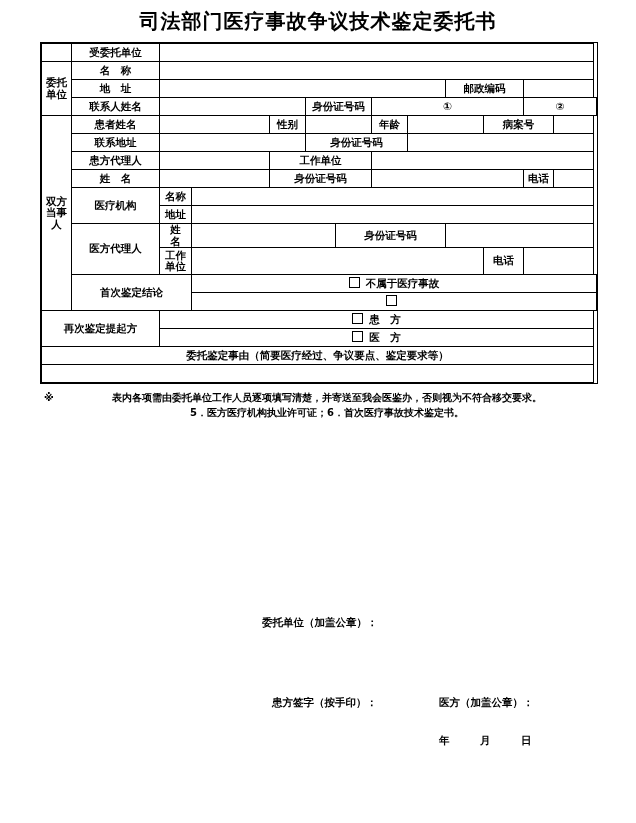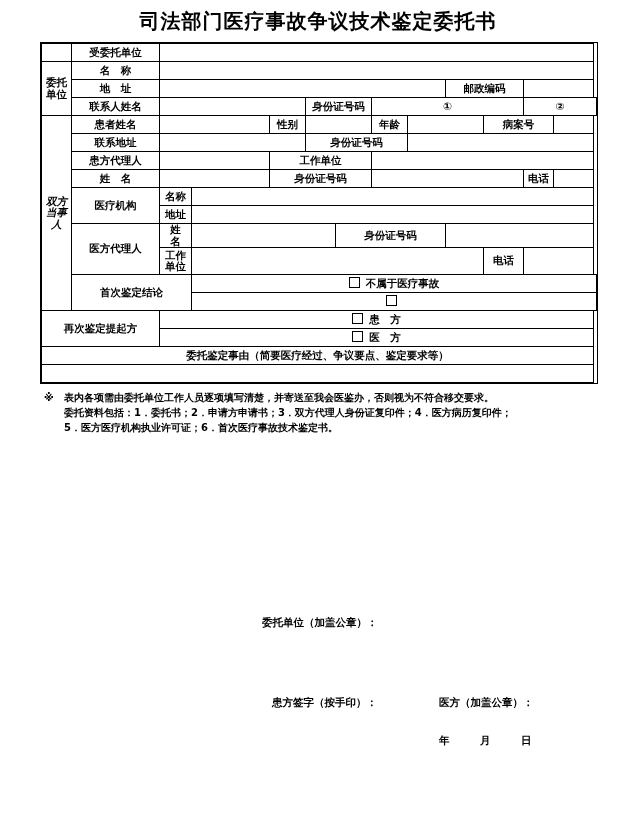--- a/index.html
+++ b/index.html
@@ -126,21 +126,22 @@
     font-weight: bold;
     line-height: 1.5;
     position: relative;
   }
   .footer .star {
     position: absolute;
     left: 0;
     top: 0;
   }
   .footer .ftext {
-    margin-left: 20px;
+    margin-left: 12px;
+    text-align: center;
   }
   .topbox-row td {
     height: 19px;
   }
 </style>
 </head>
 <body>
 
 <div class="page">
 
@@ -191,21 +192,21 @@
       <tr>
         <td colspan="2">联系人姓名</td>
         <td colspan="4" class="blank"></td>
         <td colspan="2">身份证号码</td>
         <td colspan="4" class="blank lead-cell">①</td>
         <td colspan="3" class="blank lead-cell">②</td>
       </tr>
 
       <tr>
         <td rowspan="10" class="vert">
-          <div style="word-break:break-all;font-style:italic;">双方当事人</div>
+          <div style="word-break:break-all;">双方当事人</div>
         </td>
         <td colspan="2">患者姓名</td>
         <td colspan="3" class="blank"></td>
         <td colspan="1">性别</td>
         <td colspan="2" class="blank"></td>
         <td colspan="1">年龄</td>
         <td colspan="2" class="blank"></td>
         <td colspan="2">病案号</td>
         <td colspan="1" class="blank"></td>
       </tr>
@@ -296,17 +297,16 @@
         </td>
       </tr>
 
     </tbody>
       </table>
   </div>
 
   <div class="footer">
     <span class="star">※</span>
     <div class="ftext">表内各项需由委托单位工作人员逐项填写清楚，并寄送至我会医鉴办，否则视为不符合移交要求。</div>
-    <div class="ftext">委托资料包括：1．委托书；2．申请方申请书；3．双方代理人身份证复印件；4．医方病历复印件；</div>
     <div class="ftext">5．医方医疗机构执业许可证；6．首次医疗事故技术鉴定书。</div>
   </div>
 
 </div>
 
 </body></html>

